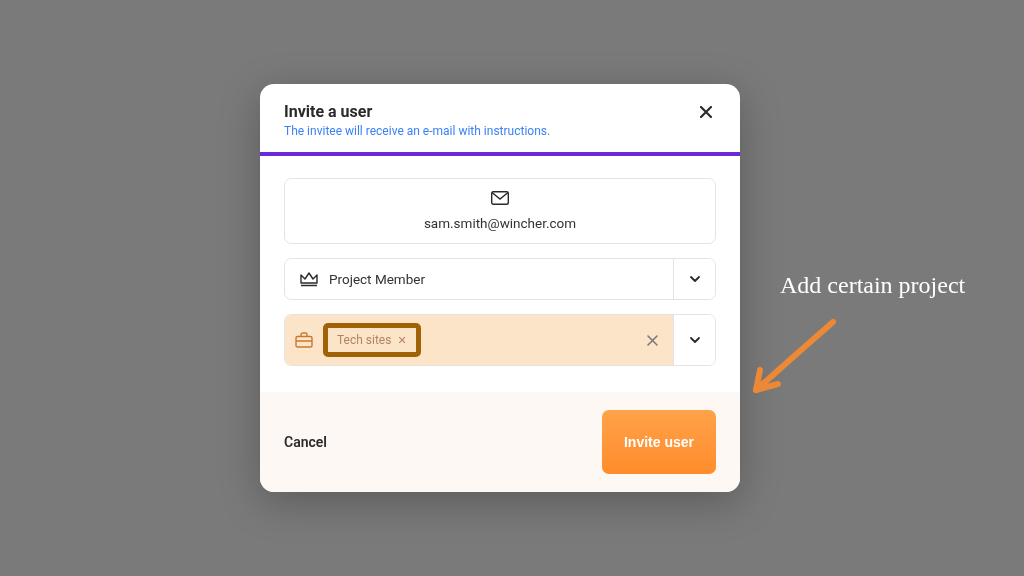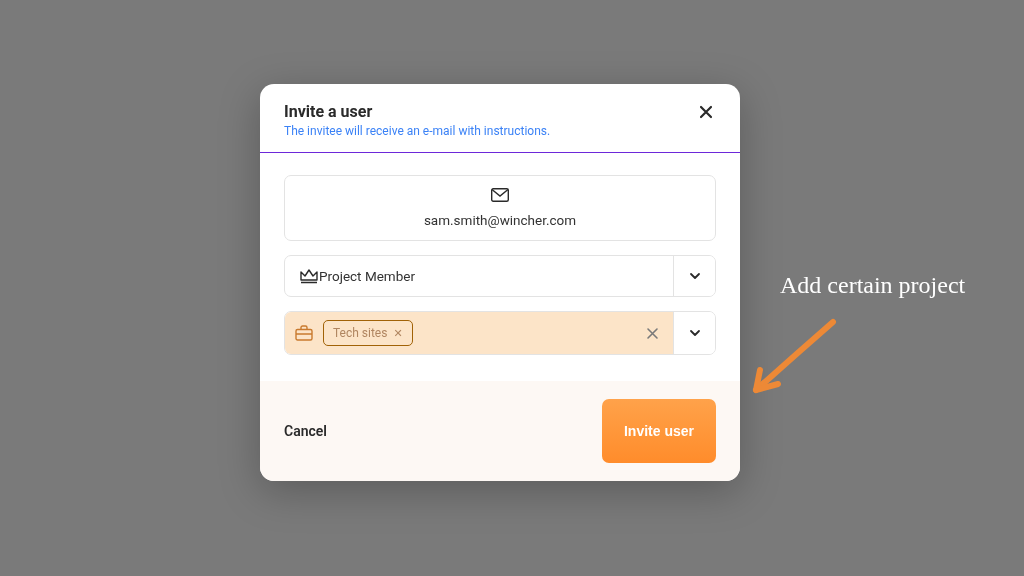--- a/index.html
+++ b/index.html
@@ -16,21 +16,21 @@
       left: 260px;
       top: 84px;
       width: 480px;
       background: #fff;
       border-radius: 14px;
       box-shadow: 0 10px 40px rgba(0,0,0,0.25);
       overflow: hidden;
     }
     .modal-header {
       padding: 18px 24px 14px 24px;
-      border-bottom: 1px solid #6d28d9;
+      border-bottom: 4px solid #6d28d9;
       display: flex;
       justify-content: space-between;
       align-items: flex-start;
     }
     .modal-title { font-size: 16px; font-weight: 700; color: #2a2a2a; }
     .modal-subtitle { font-size: 12px; color: #3b82f6; margin-top: 3px; }
     .close-btn { cursor: pointer; padding: 2px; }
     .modal-body { padding: 22px 24px 26px 24px; }
     .row { display: flex; gap: 12px; margin-bottom: 14px; }
     .input {
@@ -51,20 +51,21 @@
       display: flex;
       border: 1px solid #e3e3e3;
       border-radius: 7px;
       overflow: hidden;
     }
     .select-body {
       flex: 1;
       padding: 12px 14px;
       display: flex;
       align-items: center;
+      gap: 10px;
       font-size: 13.5px;
       color: #333;
     }
     .select-chevron {
       width: 42px;
       border-left: 1px solid #e3e3e3;
       display: flex;
       align-items: center;
       justify-content: center;
       cursor: pointer;
@@ -91,21 +92,21 @@
       align-items: center;
       justify-content: center;
       cursor: pointer;
       background: #fff;
     }
     .chip {
       display: inline-flex;
       align-items: flex-end;
       gap: 6px;
       padding: 5px 9px;
-      border: 1px solid #a16207;
+      border: 5px solid #a16207;
       border-radius: 5px;
       font-size: 12px;
       color: #b08560;
       background: #fce4c8;
     }
     .chip-x { font-size: 11px; cursor: pointer; }
     .project-clear { margin-left: auto; cursor: pointer; color: #7a7a7a; padding: 4px; }
     .modal-footer {
       background: #fdf8f4;
       padding: 18px 24px;

